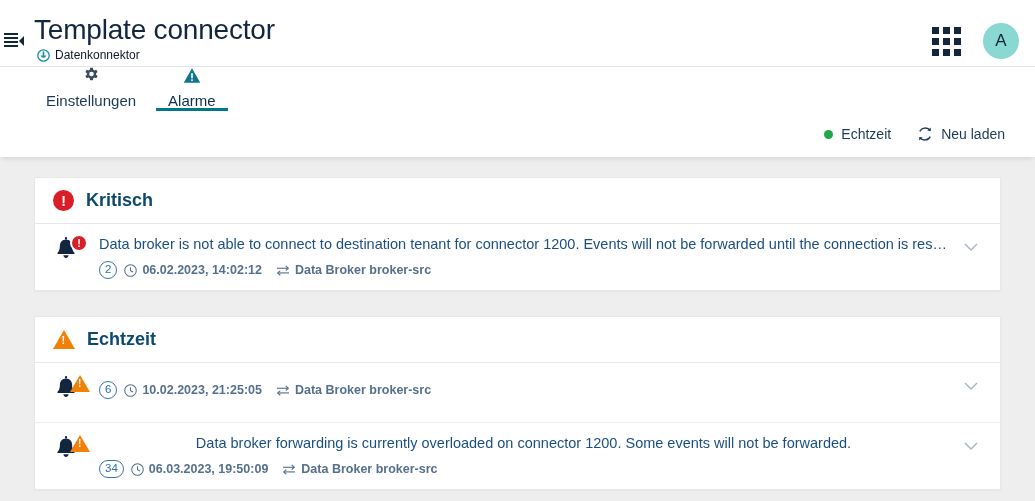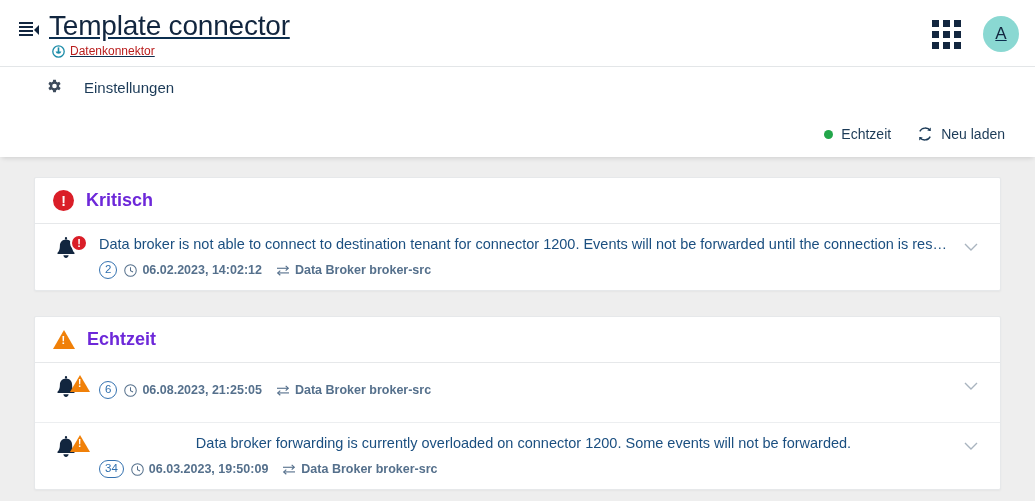--- a/index.html
+++ b/index.html
@@ -12,24 +12,23 @@
     font-family: "Liberation Sans", sans-serif;
     color: #0b2e4f;
     overflow: hidden;
   }
 
   
   .app-header {
     background: #ffffff;
     height: 66px;
     display: flex;
-    align-items: flex-start;
-    padding: 10px 16px 0 15px;
+    align-items: center;
+    padding: 10px 16px 0 0;
     position: relative;
-    text-decoration: underline;
   }
   .collapse-btn {
     width: 28px; height: 28px;
     display: flex; align-items: center; justify-content: center;
     margin-top: 6px; margin-right: 6px;
     cursor: pointer;
     flex: 0 0 auto;
   }
   .title-block { flex: 1 1 auto; min-width: 0; padding-top: 0px; }
   .page-title {
@@ -39,21 +38,21 @@
     color: #12263f;
     letter-spacing: -0.2px;
     white-space: nowrap;
   }
   .subtitle-row {
     display: flex; align-items: center; gap: 5px;
     margin-top: 2px; padding-left: 3px;
   }
   .subtitle-text {
     font-size: 12px;
-    color: #b91c1c;
+    color: #0f172a;
     line-height: 14px;
   }
   .header-right {
     display: flex; align-items: center; gap: 22px;
     margin-top: 6px;
     flex: 0 0 auto;
   }
   .grid-icon {
     display: grid;
     grid-template-columns: repeat(3, 7px);
@@ -73,27 +72,28 @@
 
   
   .tab-bar {
     background: #ffffff;
     height: 45px;
     display: flex; align-items: stretch;
     padding-left: 34px;
     border-top: 1px solid #e3e6e8;
   }
   .tab {
-    display: flex; align-items: center; gap: 21px;
+    display: flex; align-items: center; gap: 8px;
     padding: 0 12px;
     font-size: 15px;
     color: #1b3a57;
     cursor: pointer;
     border-bottom: 3px solid transparent;
     position: relative;
+    flex-direction: column;
   }
   .tab.active { color: #0b2e4f; border-bottom-color: #00788a; }
   .tab + .tab { margin-left: 8px; }
 
   
   .toolbar {
     background: #ffffff;
     height: 46px;
     display: flex; align-items: center; justify-content: flex-end;
     padding-right: 30px;
@@ -129,21 +129,21 @@
     margin-bottom: 25px;
   }
   .card-header {
     display: flex; align-items: center; gap: 12px;
     padding: 12px 18px;
     border-bottom: 1px solid #e6e8ea;
   }
   .card-header .sev-title {
     font-size: 18px;
     font-weight: bold;
-    color: #6d28d9;
+    color: #0c4a6e;
   }
 
   
   .sev-critical {
     width: 21px; height: 21px; border-radius: 50%;
     background: #da1e28;
     display: flex; align-items: center; justify-content: center;
     color: #fff; font-size: 14px; font-weight: bold;
     line-height: 1;
   }
@@ -290,20 +290,30 @@
   <div class="tab">
     <span>
       <svg width="17" height="17" viewBox="0 0 20 20">
         <path fill="#3d4b5c" d="M11.6 1h-3.2l-.4 2.2a6.9 6.9 0 0 0-1.5.9L4.4 3.2 2.8 6l1.8 1.4a7 7 0 0 0 0 1.7L2.8 10.5 4.4 13.3l2.1-.9c.45.37.96.68 1.5.9l.4 2.2h3.2l.4-2.2c.54-.22 1.05-.53 1.5-.9l2.1.9 1.6-2.8-1.8-1.4a7 7 0 0 0 0-1.7L17.2 6l-1.6-2.8-2.1.9a6.9 6.9 0 0 0-1.5-.9L11.6 1z"></path>
         <circle cx="10" cy="8.2" r="2.7" fill="#ffffff"></circle>
       </svg>
     </span>
     <span>Einstellungen</span>
   </div>
 
+  <div class="tab active">
+    <span>
+      <svg width="18" height="17" viewBox="0 0 20 18">
+        <path d="M10 1 L19.2 17 L0.8 17 Z" fill="#11768b"></path>
+        <rect x="9.1" y="6.4" width="1.8" height="5.6" fill="#ffffff"></rect>
+        <rect x="9.1" y="13.2" width="1.8" height="1.9" fill="#ffffff"></rect>
+      </svg>
+    </span>
+    <span>Alarme</span>
+  </div>
 </div>
 
 <div class="toolbar">
 
   <div class="toolbar-item">
     <span class="live-dot"></span>
     <span>Echtzeit</span>
   </div>
 
   <div class="toolbar-item">
@@ -391,21 +401,21 @@
       <div class="alarm-body">
         <div class="alarm-meta">
           <span class="count-badge">6</span>
           <span class="meta-group">
             <span>
               <svg width="13" height="13" viewBox="0 0 14 14">
                 <circle cx="7" cy="7" r="6.2" fill="none" stroke="#55708c" stroke-width="1.1"></circle>
                 <path d="M7 3.6 V7.2 L9.7 8.6" fill="none" stroke="#55708c" stroke-width="1.1"></path>
               </svg>
             </span>
-            <span>06.08.2023, 21:25:05</span>
+            <span>10.02.2023, 21:25:05</span>
           </span>
           <span class="meta-group">
             <span>
               <svg width="14" height="13" viewBox="0 0 15 14">
                 <path d="M1 4.6 H13" stroke="#55708c" stroke-width="1.2" fill="none"></path>
                 <path d="M10.4 2.1 L13.2 4.6 L10.4 7.1" stroke="#55708c" stroke-width="1.2" fill="none"></path>
                 <path d="M14 9.6 H2" stroke="#55708c" stroke-width="1.2" fill="none"></path>
                 <path d="M4.6 7.1 L1.8 9.6 L4.6 12.1" stroke="#55708c" stroke-width="1.2" fill="none"></path>
               </svg>
             </span>

